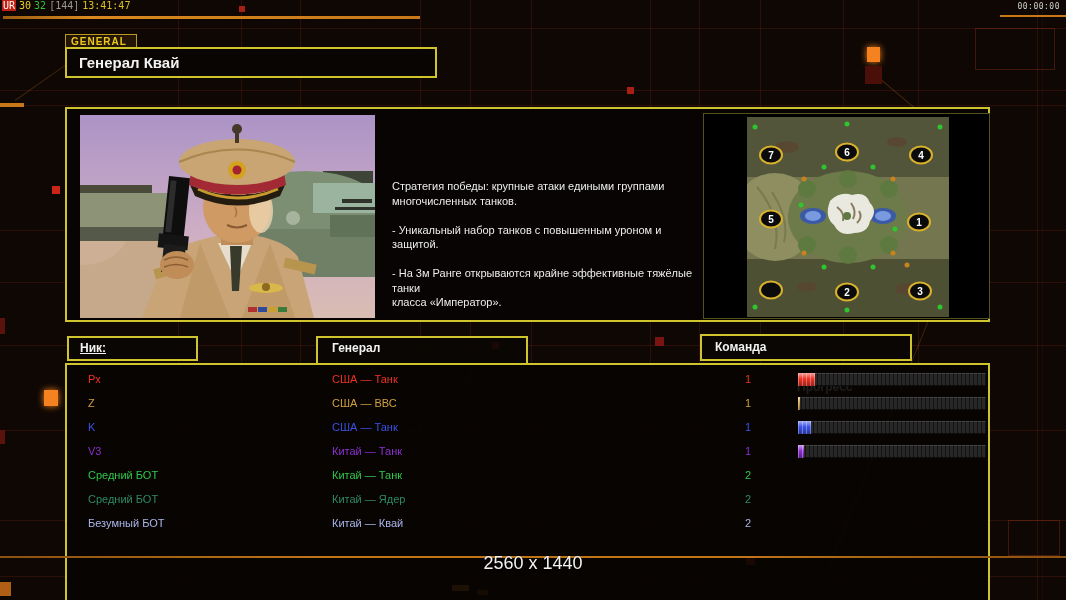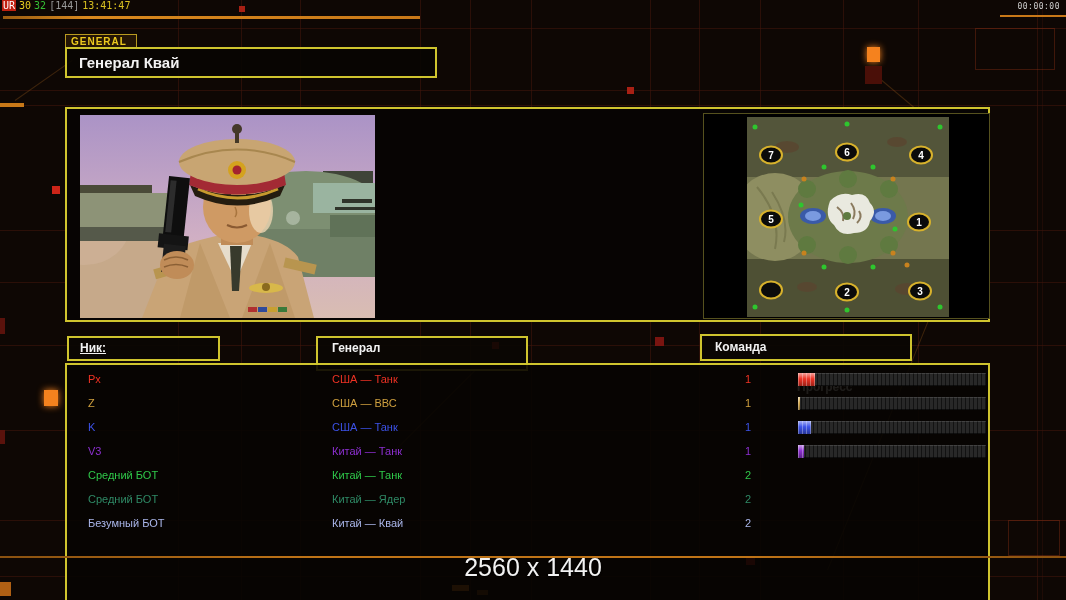--- a/index.html
+++ b/index.html
@@ -27,41 +27,41 @@
   #portrait{left:13px;top:6px;width:295px;height:203px;background:#000;overflow:hidden;}
   #strategy{left:325px;top:70px;width:318px;color:#ededed;font-size:11px;line-height:1.32;white-space:pre-line;}
   #map-panel{left:636px;top:4px;width:287px;height:206px;background:#000;border:1px solid #55511e;box-sizing:border-box;}
   #map{left:43px;top:3px;width:202px;height:200px;}
   .spot{position:absolute;width:24px;height:19px;border-radius:50%;background:#0b0b0b;border:2px solid #d8b22c;
         box-sizing:border-box;color:#fff;font-size:10px;font-weight:bold;display:flex;align-items:center;justify-content:center;
         transform:translate(-50%,-50%);}
   
   .hdr-box{position:absolute;border:2px solid #cfc42e;background:rgba(10,6,3,.92);box-sizing:border-box;
            color:#f2f2f2;font-size:12px;font-weight:bold;}
-  #hdr-nick{left:67px;top:336px;width:153px;height:25px;line-height:21px;padding-left:11px;text-decoration:underline;}
-  #hdr-general{left:316px;top:336px;width:212px;height:35px;line-height:21px;padding-left:14px;}
+  #hdr-nick{left:67px;top:336px;width:131px;height:25px;line-height:21px;padding-left:11px;text-decoration:underline;}
+  #hdr-general{left:316px;top:336px;width:212px;height:29px;line-height:21px;padding-left:14px;}
   #hdr-tp{left:700px;top:334px;width:212px;height:27px;line-height:23px;padding-left:20px;}
   #hdr-tp .t1{position:absolute;left:13px;}
   #hdr-tp .t2{position:absolute;left:95px;margin-top:40px;}
   
   #table-panel{left:65px;top:363px;width:925px;height:246px;border:2px solid #cfc42e;background:rgba(7,4,2,.9);box-sizing:border-box;}
   #rows{position:absolute;left:0;top:2px;width:100%;}
   .prow{position:relative;height:24px;font-size:11px;line-height:24px;}
   .c-nick{position:absolute;left:21px;}
   .c-gen{position:absolute;left:265px;}
   .c-team{position:absolute;left:670px;width:22px;text-align:center;}
   .c-bar{position:absolute;left:731px;top:6px;width:188px;height:13px;
          background:repeating-linear-gradient(90deg,#282828 0 3px,#121212 3px 4px);
          box-shadow:inset 0 1px 0 rgba(255,255,255,.12), inset 0 -1px 0 rgba(0,0,0,.6);}
   .fill{position:absolute;left:0;top:0;height:100%;display:block;
         background-image:repeating-linear-gradient(90deg,rgba(255,255,255,.3) 0 1px,rgba(255,255,255,0) 1px 4px),
                          linear-gradient(180deg,rgba(255,255,255,.55),rgba(255,255,255,0) 45%,rgba(0,0,0,.35));}
   
   #bottom-line{left:0;top:556px;width:1066px;height:2px;background:linear-gradient(90deg,#8a5110,#bf7417 30%,#bf7417 70%,#8a5110);}
-  #resolution{left:0;top:553px;width:1066px;text-align:center;color:#f2f2f2;font-size:25px;text-shadow:0 1px 2px #000;}
+  #resolution{left:0;top:553px;width:1066px;text-align:center;color:#f2f2f2;font-size:18px;text-shadow:0 1px 2px #000;}
 </style>
 </head>
 <body>
 
 <div>
   <div class="gl glv" style="left:178px"></div>
     <div class="gl glv" style="left:241px"></div>
   <div class="gl glv" style="left:300px"></div>
     <div class="gl glv" style="left:420px"></div>
   <div class="gl glv" style="left:470px"></div>
@@ -185,20 +185,27 @@
       <circle cx="186" cy="172" r="4" fill="#8a6a1e"></circle>
       <g>
         <rect x="168" y="192" width="9" height="5" fill="#b03030"></rect>
           <rect x="178" y="192" width="9" height="5" fill="#304a9a"></rect>
         <rect x="188" y="192" width="9" height="5" fill="#c8a030"></rect>
           <rect x="198" y="192" width="9" height="5" fill="#3a7a3a"></rect>
       </g>
     </svg>
   </div>
 
+  <div class="abs" id="strategy">Стратегия победы: крупные атаки едиными группами
+многочисленных танков.
+
+- Уникальный набор танков с повышенным уроном и защитой.
+
+- На 3м Ранге открываются крайне эффективные тяжёлые танки
+класса «Император».</div>
 
   <div class="abs" id="map-panel">
     <div class="abs" id="map">
       <svg width="202" height="200" viewBox="0 0 202 200">
         <rect width="202" height="200" fill="#66684a"></rect>
         <rect x="0" y="0" width="202" height="60" fill="#53553a"></rect>
         <rect x="0" y="142" width="202" height="58" fill="#4e5034"></rect>
         <rect x="0" y="60" width="202" height="82" fill="#74764f"></rect>
         <ellipse cx="28" cy="100" rx="42" ry="44" fill="#8e8e61"></ellipse>
         <path d="M10,70 q25,30 18,62 M25,75 q18,28 12,50" stroke="#7a7a50" stroke-width="2" fill="none"></path>

